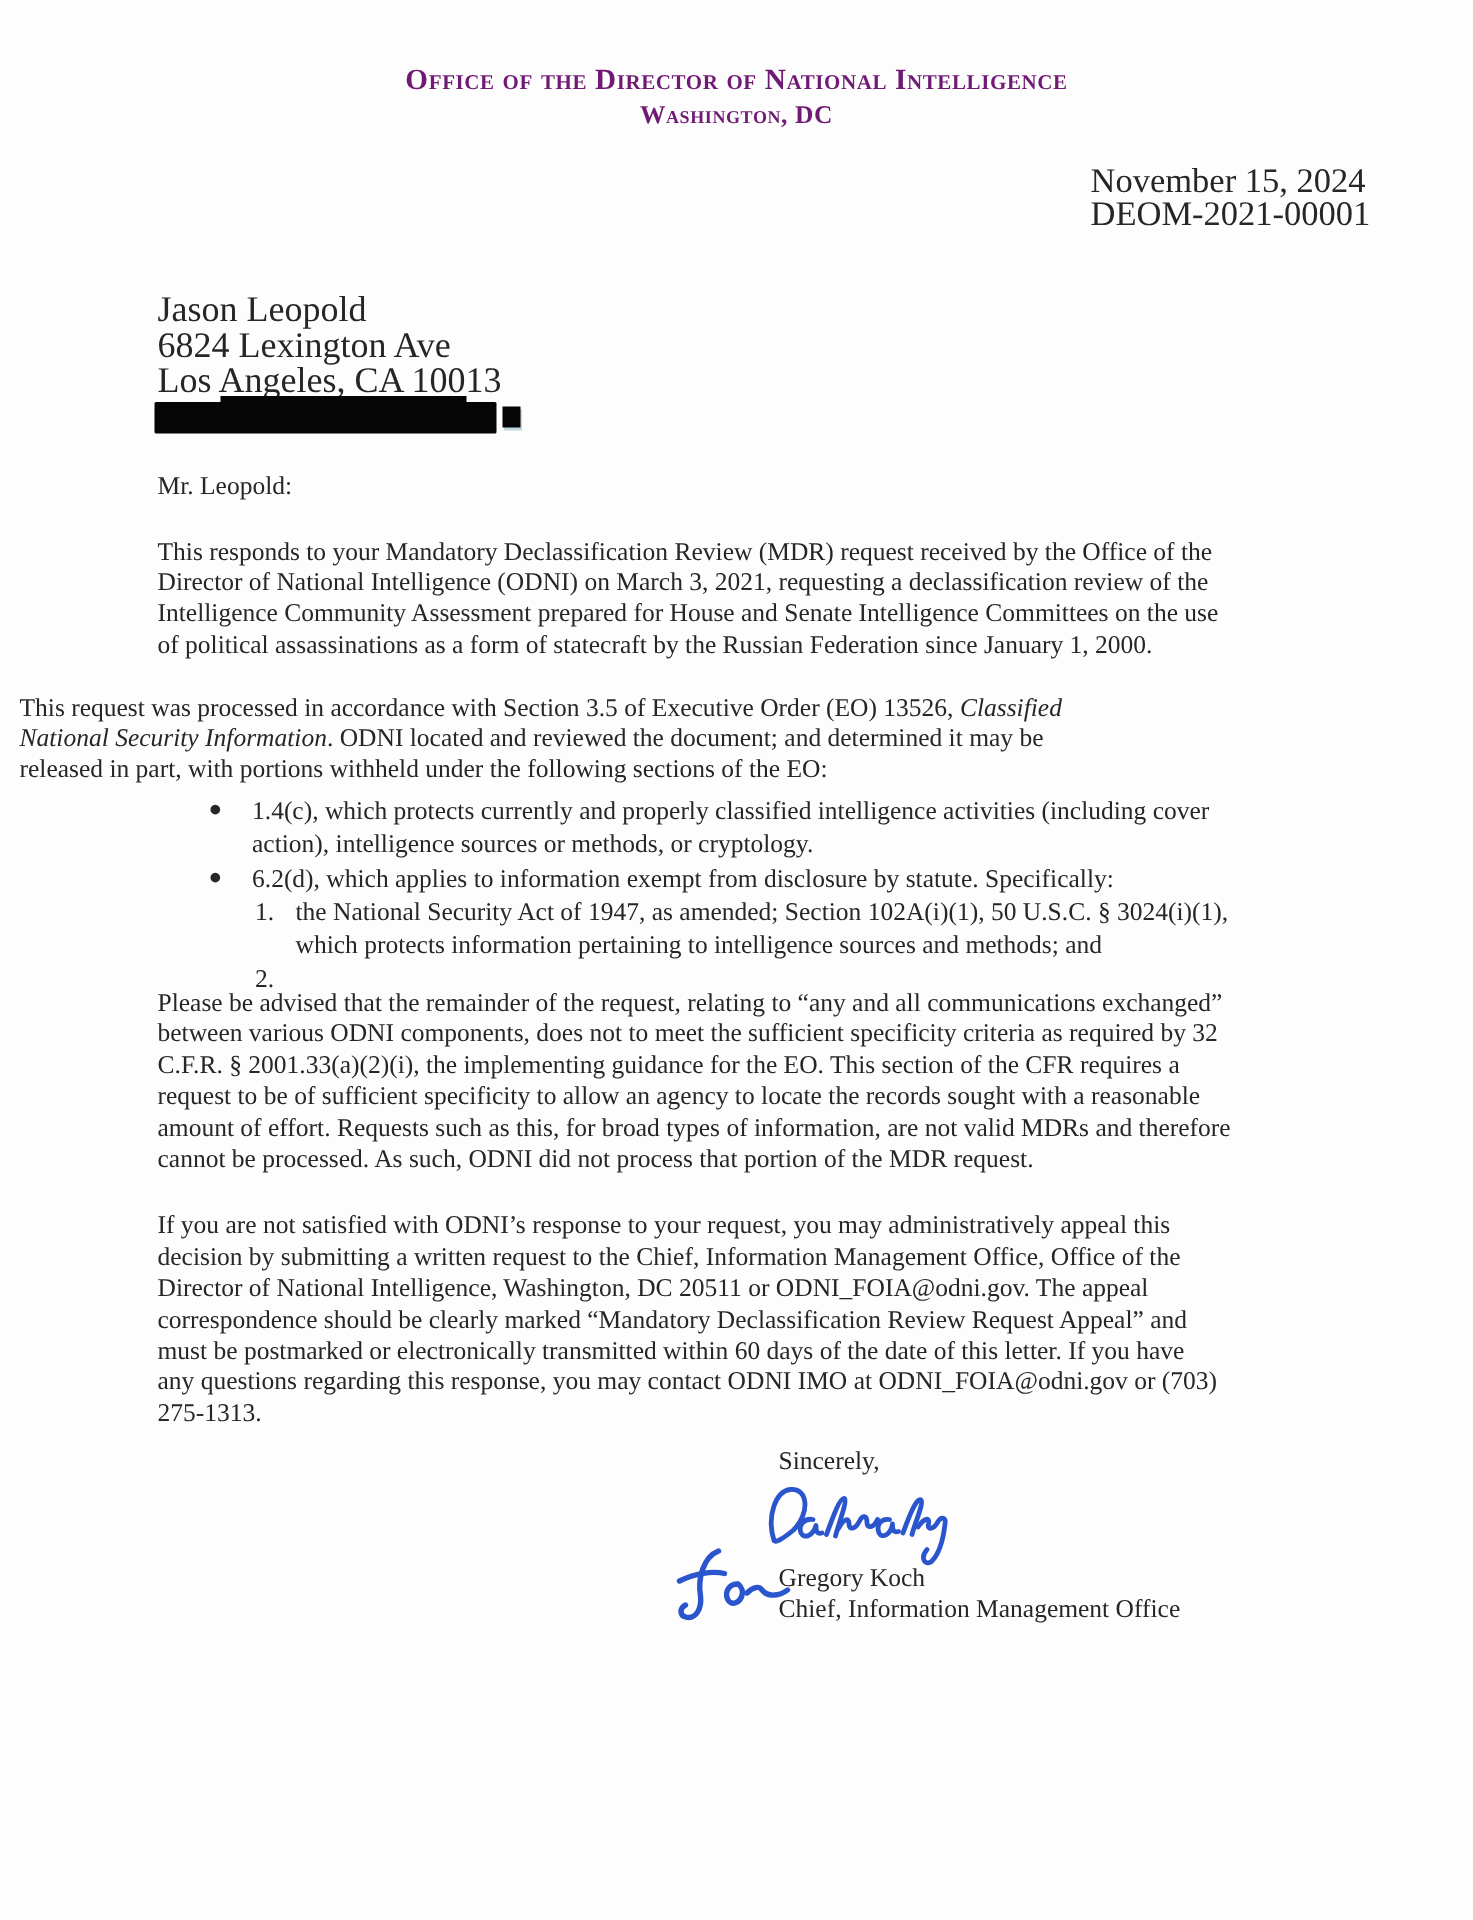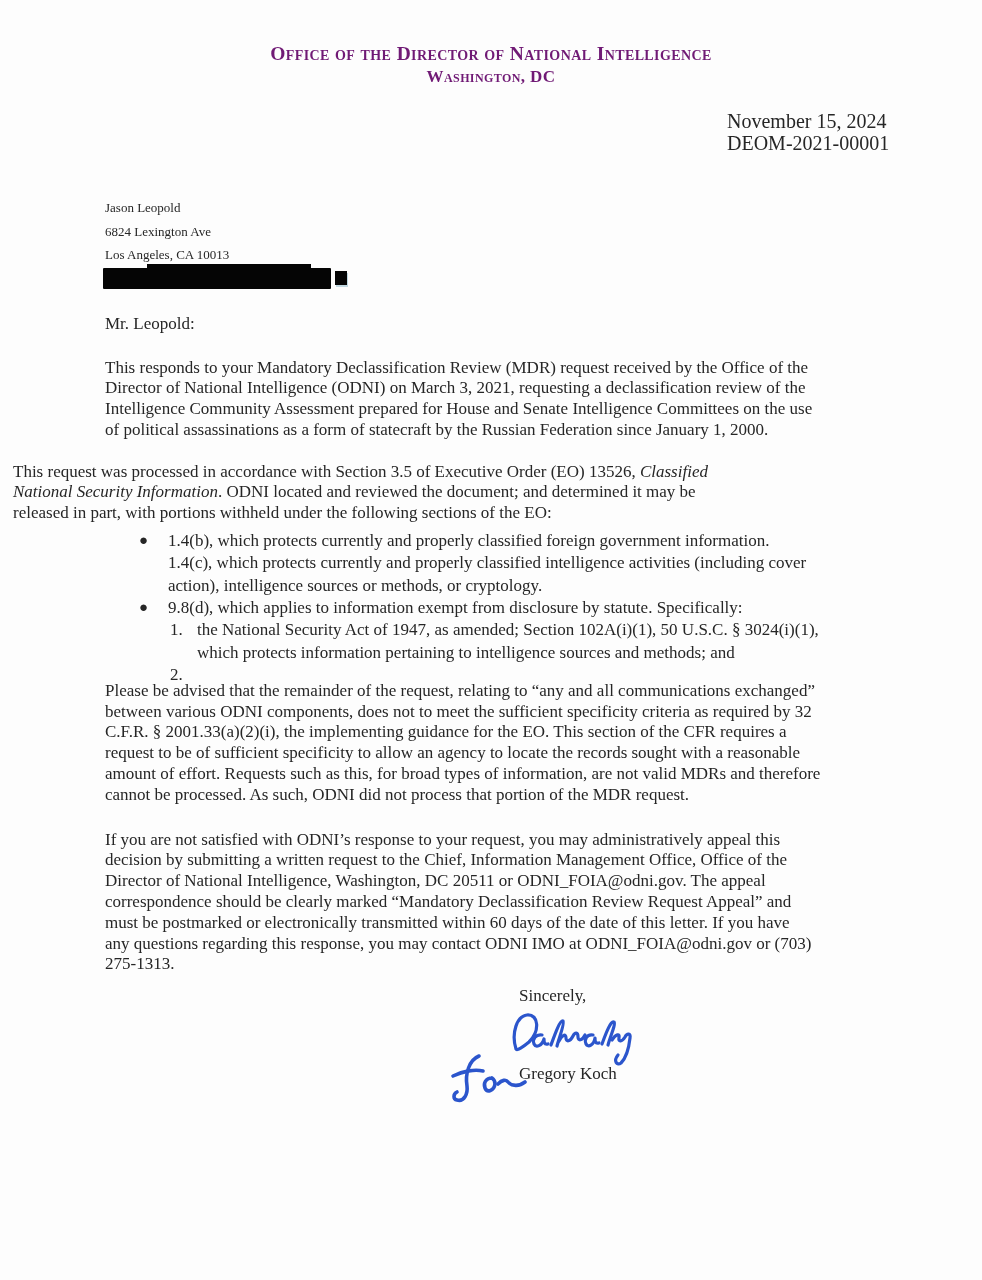--- a/index.html
+++ b/index.html
@@ -30,27 +30,27 @@
   }
   .letterhead .city {
     font-size: 17px;
     font-variant: small-caps;
     letter-spacing: 0.4px;
     line-height: 22px;
   }
   
   .date-block {
     margin: 22px 0 3px 727px;
-    font-size: 20px;
+    font-size: 23px;
     line-height: 22px;
   }
   
   .recipient {
     margin: 42px 0 0 105px;
-    font-size: 13px;
+    font-size: 24px;
     line-height: 23.5px;
   }
   .redaction-row {
     margin-top: 1px;
     height: 23px;
     display: flex;
     align-items: flex-start;
     margin-left: -2px;
   }
   .redaction-bar {
@@ -175,29 +175,28 @@
 
   <p class="salutation">Mr. Leopold:</p>
 
   <p class="para">This responds to your Mandatory Declassification Review (MDR) request received by the Office of the<br>Director of National Intelligence (ODNI) on March 3, 2021, requesting a declassification review of the<br>Intelligence Community Assessment prepared for House and Senate Intelligence Committees on the use<br>of political assassinations as a form of statecraft by the Russian Federation since January 1, 2000.</p>
 
   <p class="para tight"><span>This request was processed in accordance with Section 3.5 of Executive Order (EO) 13526, </span><em>Classified</em><br><em>National Security Information</em><span>. ODNI located and reviewed the document; and determined it may be</span><br><span>released in part, with portions withheld under the following sections of the EO:</span></p>
 
   <div class="eo-list">
     <div class="eo-item">
       <span class="marker">●</span>
-      <span>1.4(b), which protects currently and properly classified foreign government information.</span>
     </div>
     <div class="eo-item">
       <span class="marker"></span>
       <span>1.4(c), which protects currently and properly classified intelligence activities (including cover<br>action), intelligence sources or methods, or cryptology.</span>
     </div>
     <div class="eo-item">
       <span class="marker">●</span>
-      <span>9.8(d), which applies to information exempt from disclosure by statute. Specifically:</span>
+      <span>6.2(d), which applies to information exempt from disclosure by statute. Specifically:</span>
     </div>
     <div class="eo-sub">
       <span class="marker">1.</span>
       <span>the National Security Act of 1947, as amended; Section 102A(i)(1), 50 U.S.C. § 3024(i)(1),<br>which protects information pertaining to intelligence sources and methods; and</span>
     </div>
     <div class="eo-sub">
       <span class="marker">2.</span>
     </div>
   </div>
 
@@ -212,20 +211,21 @@
       <path d="M7 42 C2 26 8 9 18 8 C30 7 31 24 20 35 C14 40 8 44 7 42"></path>
       <path d="M33 28 C27 27 23 32 25 37 C27 41 33 39 35 32 C35 35 35 38 39 37"></path>
       <path d="M42 38 C46 27 51 13 54 14 C56 16 50 31 48 39"></path>
       <path d="M50 34 C53 28 57 26 57 31 C57 35 61 35 64 29 C66 25 69 25 69 30 C69 34 73 34 76 28"></path>
       <path d="M84 28 C78 27 75 32 77 37 C79 41 85 38 86 31 C86 34 86 37 90 36"></path>
       <path d="M93 37 C97 26 102 13 105 15 C107 17 101 30 99 38"></path>
       <path d="M103 33 C107 27 111 26 110 31 C109 35 113 35 116 30 C118 26 122 26 121 31 C120 40 118 50 112 56 C108 59 104 54 109 48"></path>
     </svg>
 
     <div class="signer-name">Gregory Koch</div>
+    <div>Chief, Information Management Office</div>
 
     <svg class="for-svg" width="78" height="56" viewBox="0 0 78 56" aria-hidden="true" style="color: rgb(43, 85, 204);">
       <path d="M30 5 C20 9 16 23 18 35 C19 43 15 51 8 49 C4 48 4 43 8 41"></path>
       <path d="M4 25 C14 20 26 18 34 20"></path>
       <path d="M43 27 C37 27 34 32 36 37 C38 42 45 40 46 33 C46 29 43 27 43 27"></path>
       <path d="M49 33 C53 29 57 28 59 31 C63 36 71 35 76 31"></path>
     </svg>
   </div>
 
 </div>

